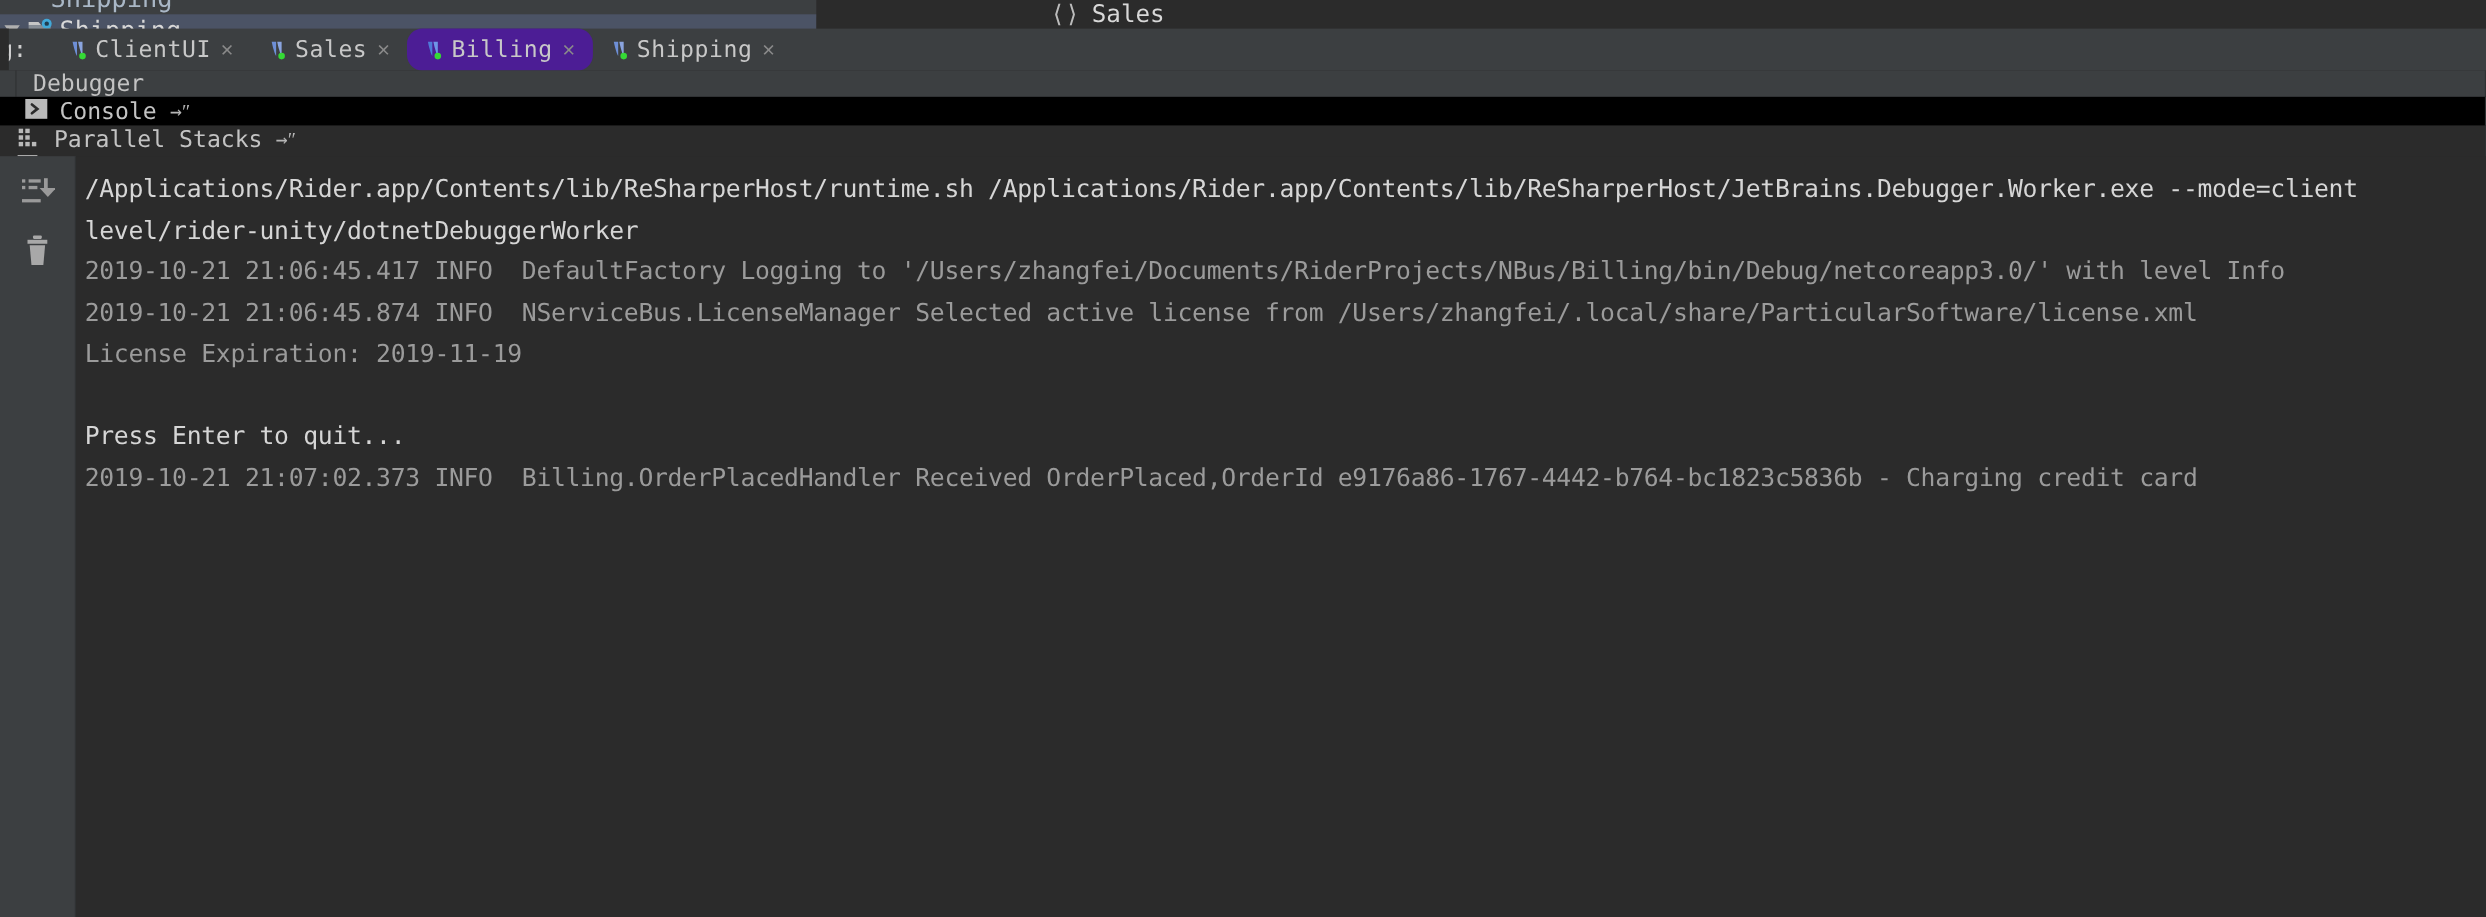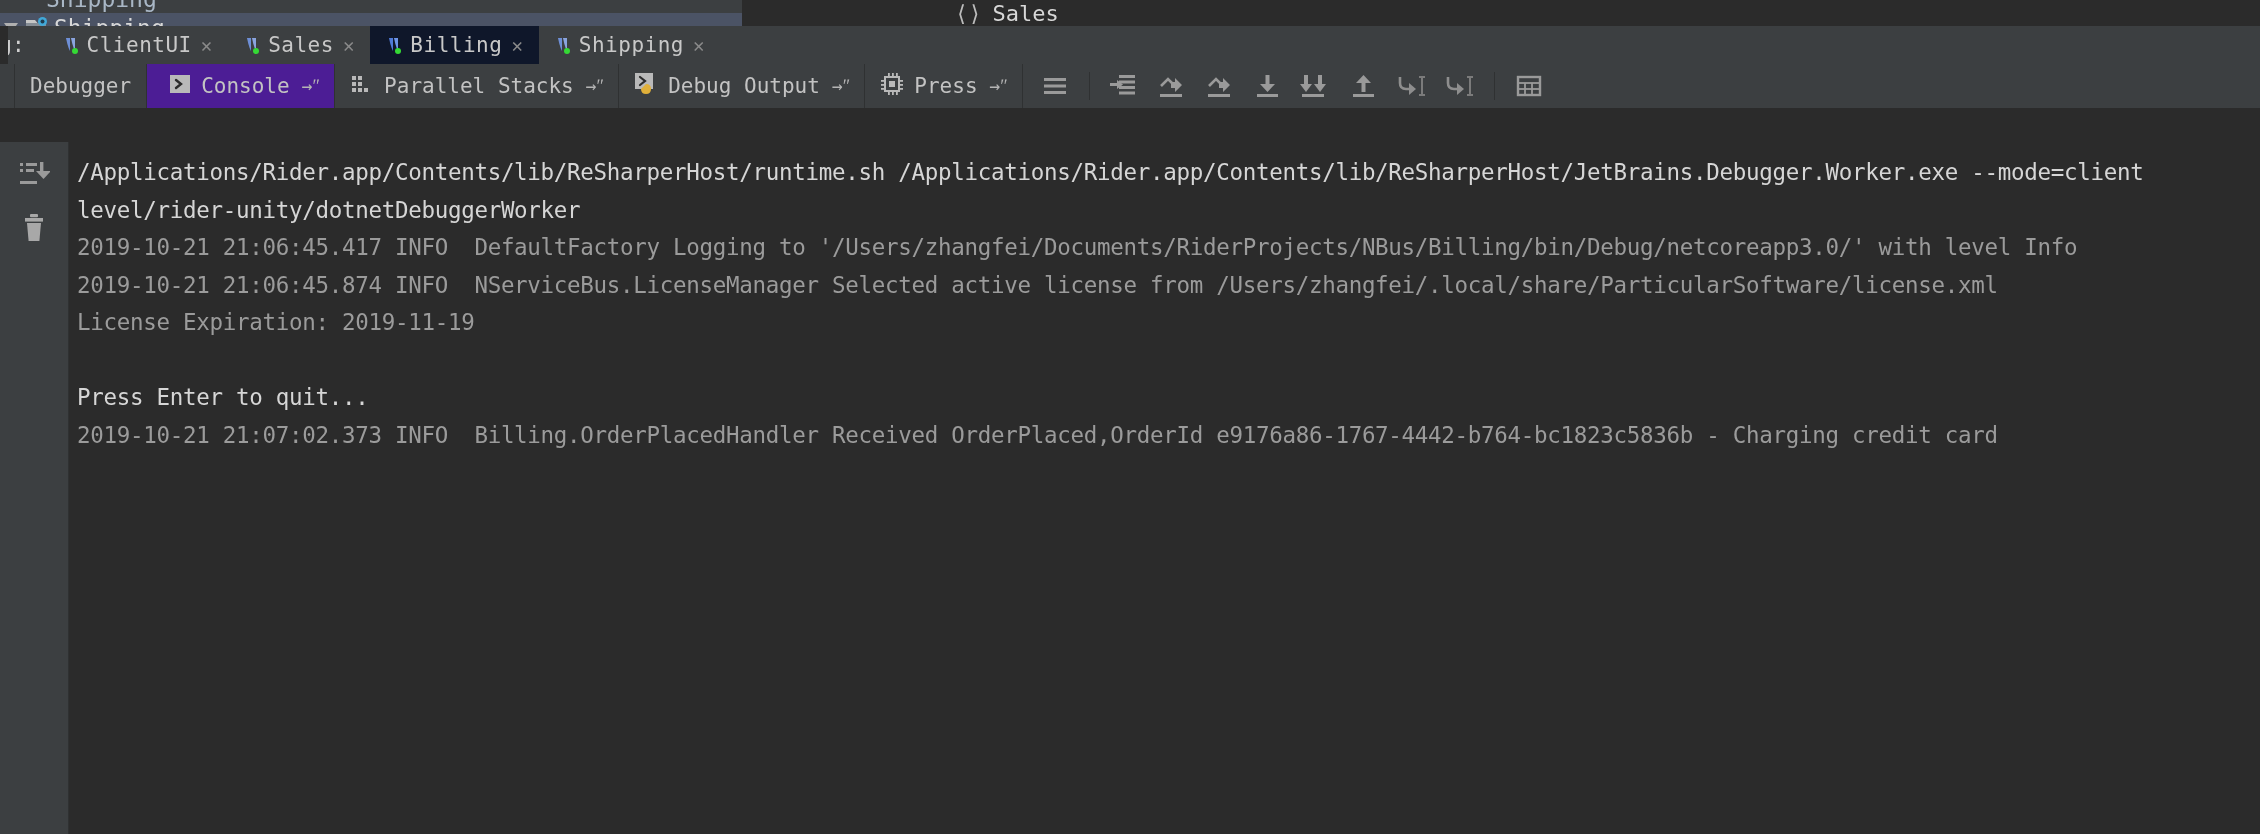--- a/index.html
+++ b/index.html
@@ -110,21 +110,21 @@
   }
   .sess-tab {
     display: flex;
     align-items: center;
     gap: 2px;
     padding: 0 16px 0 16px;
     height: 38px;
     cursor: default;
     white-space: nowrap;
   }
-  .sess-tab.active { background: #0f172a; }
+  .sess-tab.active { background: #4c1d95; border-radius: 14px; }
   .sess-tab .tab-name {
     font-size: 21px;
     color: #c8c8c8;
     font-family: "DejaVu Sans Mono", monospace;
     letter-spacing: 0.5px;
   }
   .sess-tab .tab-close {
     font-size: 19px;
     color: #8a8a8a;
     margin-left: 7px;
@@ -133,31 +133,32 @@
   .nsb-icon { position: relative; width: 22px; height: 22px; flex: none; }
 
   
   .debug-toolbar {
     position: absolute;
     left: 0; top: 64px;
     width: 2260px; height: 44px;
     background: #3c3f41;
     display: flex;
     align-items: stretch;
+    flex-direction: column;
   }
   .tb-item {
     display: flex;
     align-items: center;
     gap: 10px;
     padding: 0 15px;
     border-right: 1px solid #2f3132;
     white-space: nowrap;
   }
   .tb-item.first { border-left: 1px solid #2f3132; margin-left: 14px; }
-  .tb-item.active { background: #4c1d95; padding-left: 22px; }
+  .tb-item.active { background: #000000; padding-left: 22px; }
   .tb-item .tb-text {
     font-size: 21px;
     color: #c3c3c3;
     font-family: "DejaVu Sans Mono", monospace;
   }
   .tb-item .tb-arrow {
     font-size: 18px;
     color: #b5b5b5;
     margin-left: 2px;
   }

